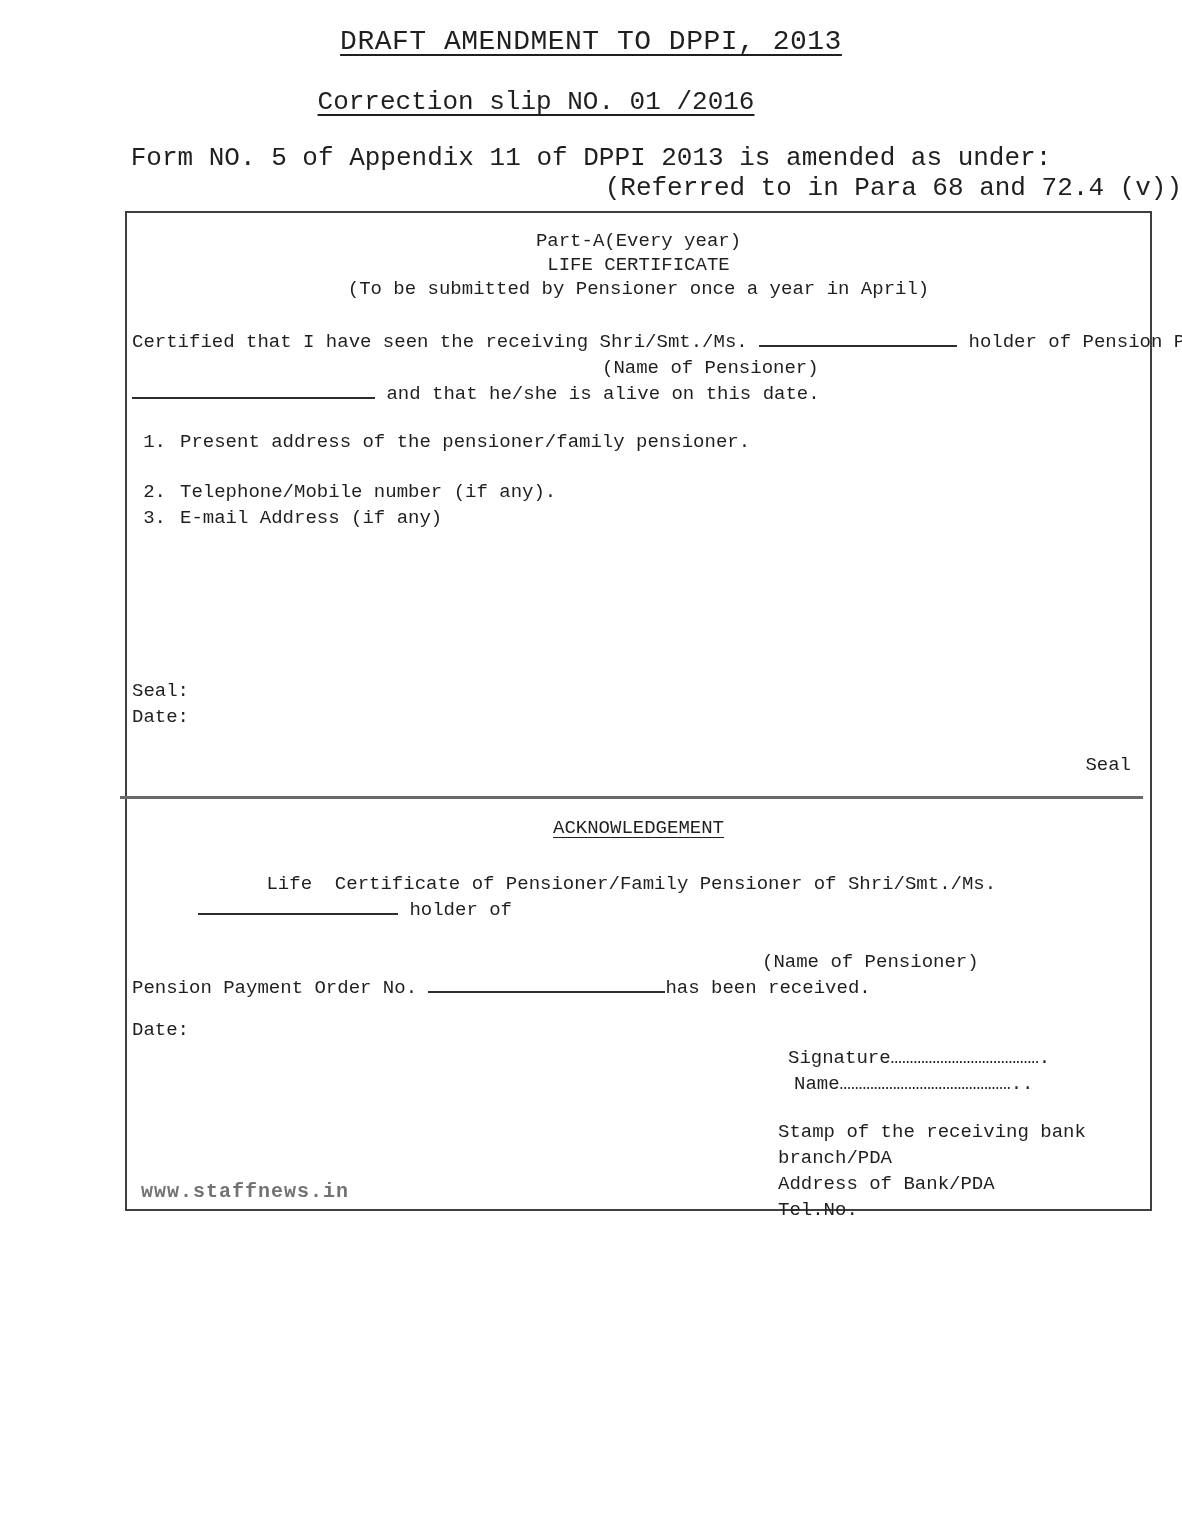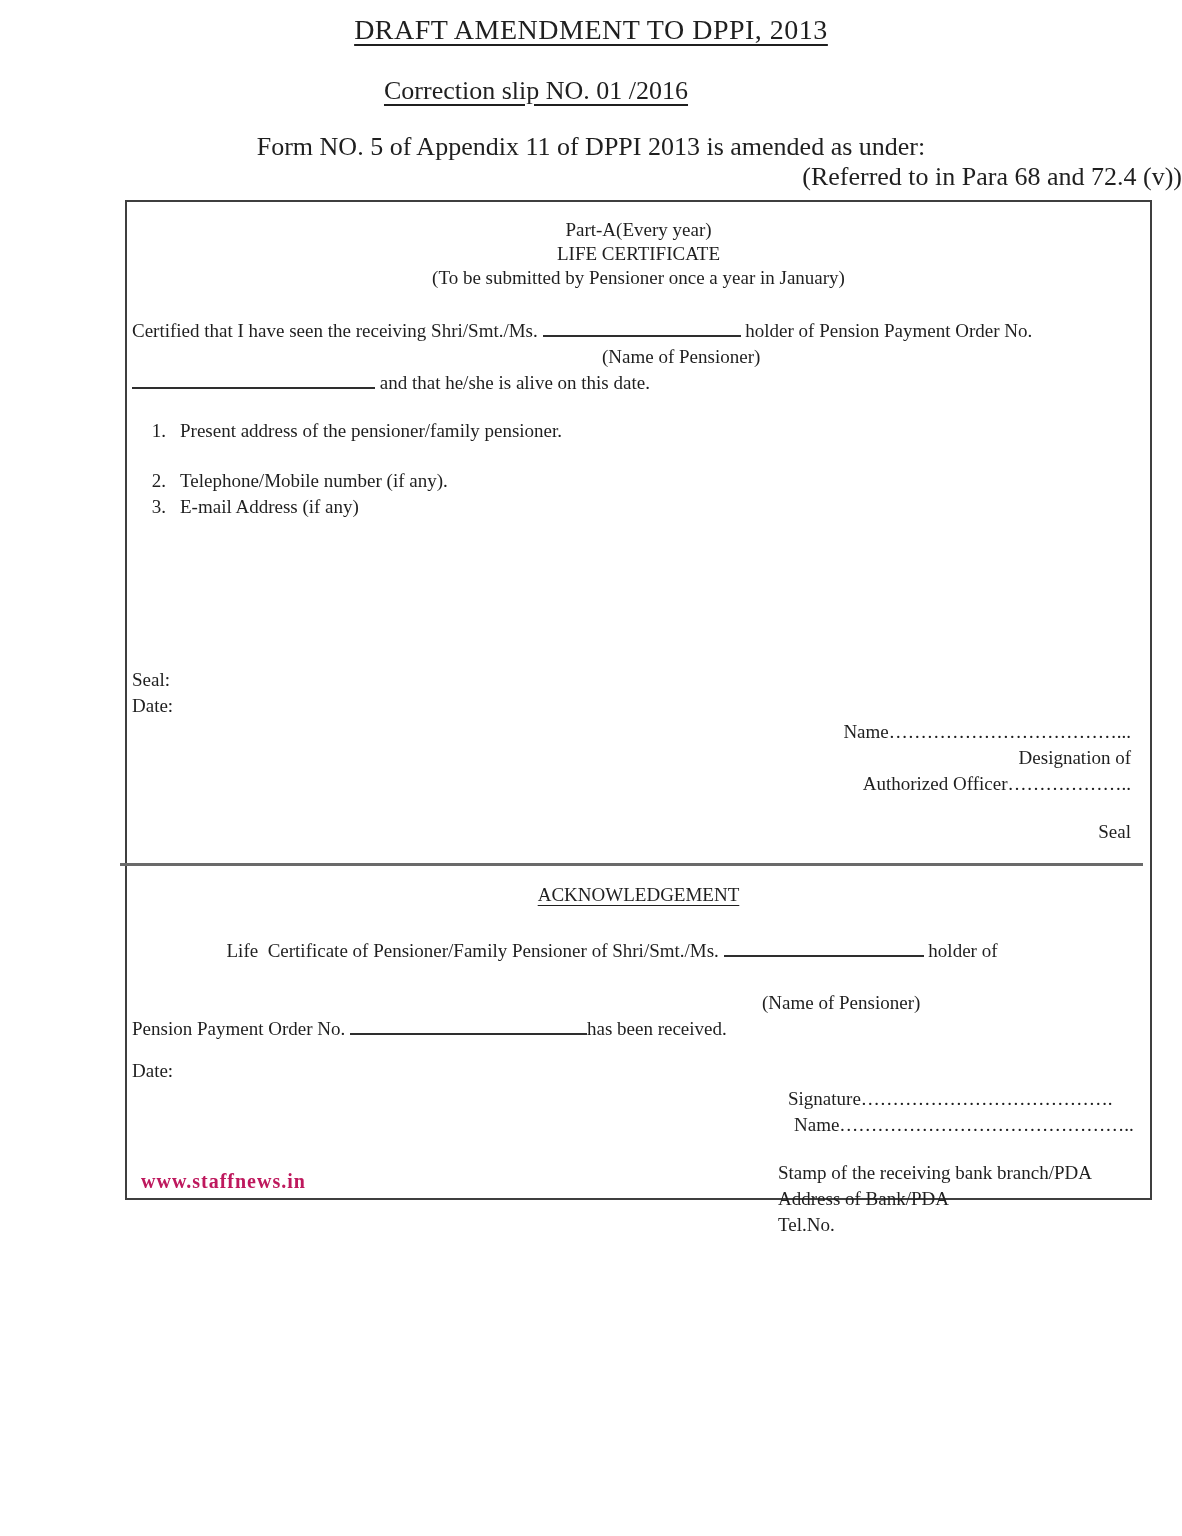--- a/index.html
+++ b/index.html
@@ -1,23 +1,23 @@
 <!DOCTYPE html>
 <html><head>
 <meta charset="utf-8">
 <style>
   * { margin: 0; padding: 0; box-sizing: border-box; }
   html, body { background: #ffffff; }
   .page {
     position: relative;
     width: 1182px;
     height: 1333px;
-    margin: 0 auto;
+    margin: 12px auto;
     background: #ffffff;
-    font-family: Liberation Serif, serif;
+    font-family: Liberation Mono, monospace;
     color: #1f1f1f;
     overflow: hidden;
   }
   
   .doc-title {
     margin-top: 14px;
     text-align: center;
     font-size: 28px;
     font-weight: normal;
     text-decoration: underline;
@@ -91,40 +91,40 @@
   .ack-date { margin-top: 16px; }
   .sig-block { margin-top: 2px; margin-left: 656px; }
   .sig-block .name-dotted { padding-left: 6px; }
   .stamp-block { margin-top: 22px; margin-left: 646px; }
   .watermark {
     position: absolute;
     left: 14px;
     bottom: 4px;
     font-size: 20px;
     font-weight: bold;
-    color: #be185d;
+    color: #737373;
     letter-spacing: 1px;
   }
 </style>
 </head>
 <body>
 
 <div class="page">
 
   <h1 class="doc-title">DRAFT AMENDMENT TO DPPI, 2013</h1>
   <h2 class="doc-subtitle">Correction slip NO. 01 /2016</h2>
   <div class="doc-amend">Form NO. 5 of Appendix 11 of DPPI 2013 is amended as under:</div>
   <div class="doc-ref">(Referred to in Para 68 and 72.4 (v))</div>
 
   <div class="form-box">
 
     <div class="center3">
       <div>Part-A(Every year)</div>
       <div>LIFE CERTIFICATE</div>
-      <div>(To be submitted by Pensioner once a year in January)</div>
+      <div>(To be submitted by Pensioner once a year in April)</div>
     </div>
 
     <div class="certify">
       <div class="nowrap">
         <span>Certified that I have seen the receiving Shri/Smt./Ms.</span>
         <span class="blank" style="width:198px"></span>
         <span>holder of Pension Payment Order No.</span>
       </div>
       <div class="name-label-1">(Name of Pensioner)</div>
       <div class="nowrap">
@@ -146,25 +146,20 @@
         <span class="num">3.</span>
         <span>E-mail Address (if any)</span>
       </div>
     </div>
 
     <div class="place-date">
       <div>Seal:</div>
       <div>Date:</div>
     </div>
 
-    <div class="signatory">
-      <div>Name………………………………...</div>
-      <div>Designation of</div>
-      <div>Authorized Officer………………..</div>
-    </div>
 
     <div class="seal-line">Seal</div>
 
     <div class="divider"></div>
 
     <h3 class="ack-heading">ACKNOWLEDGEMENT</h3>
 
     <div class="ack-line1 nowrap">
       <span>Life  Certificate of Pensioner/Family Pensioner of Shri/Smt./Ms. </span><span class="blank" style="width:200px"></span><span> holder of</span>
     </div>

